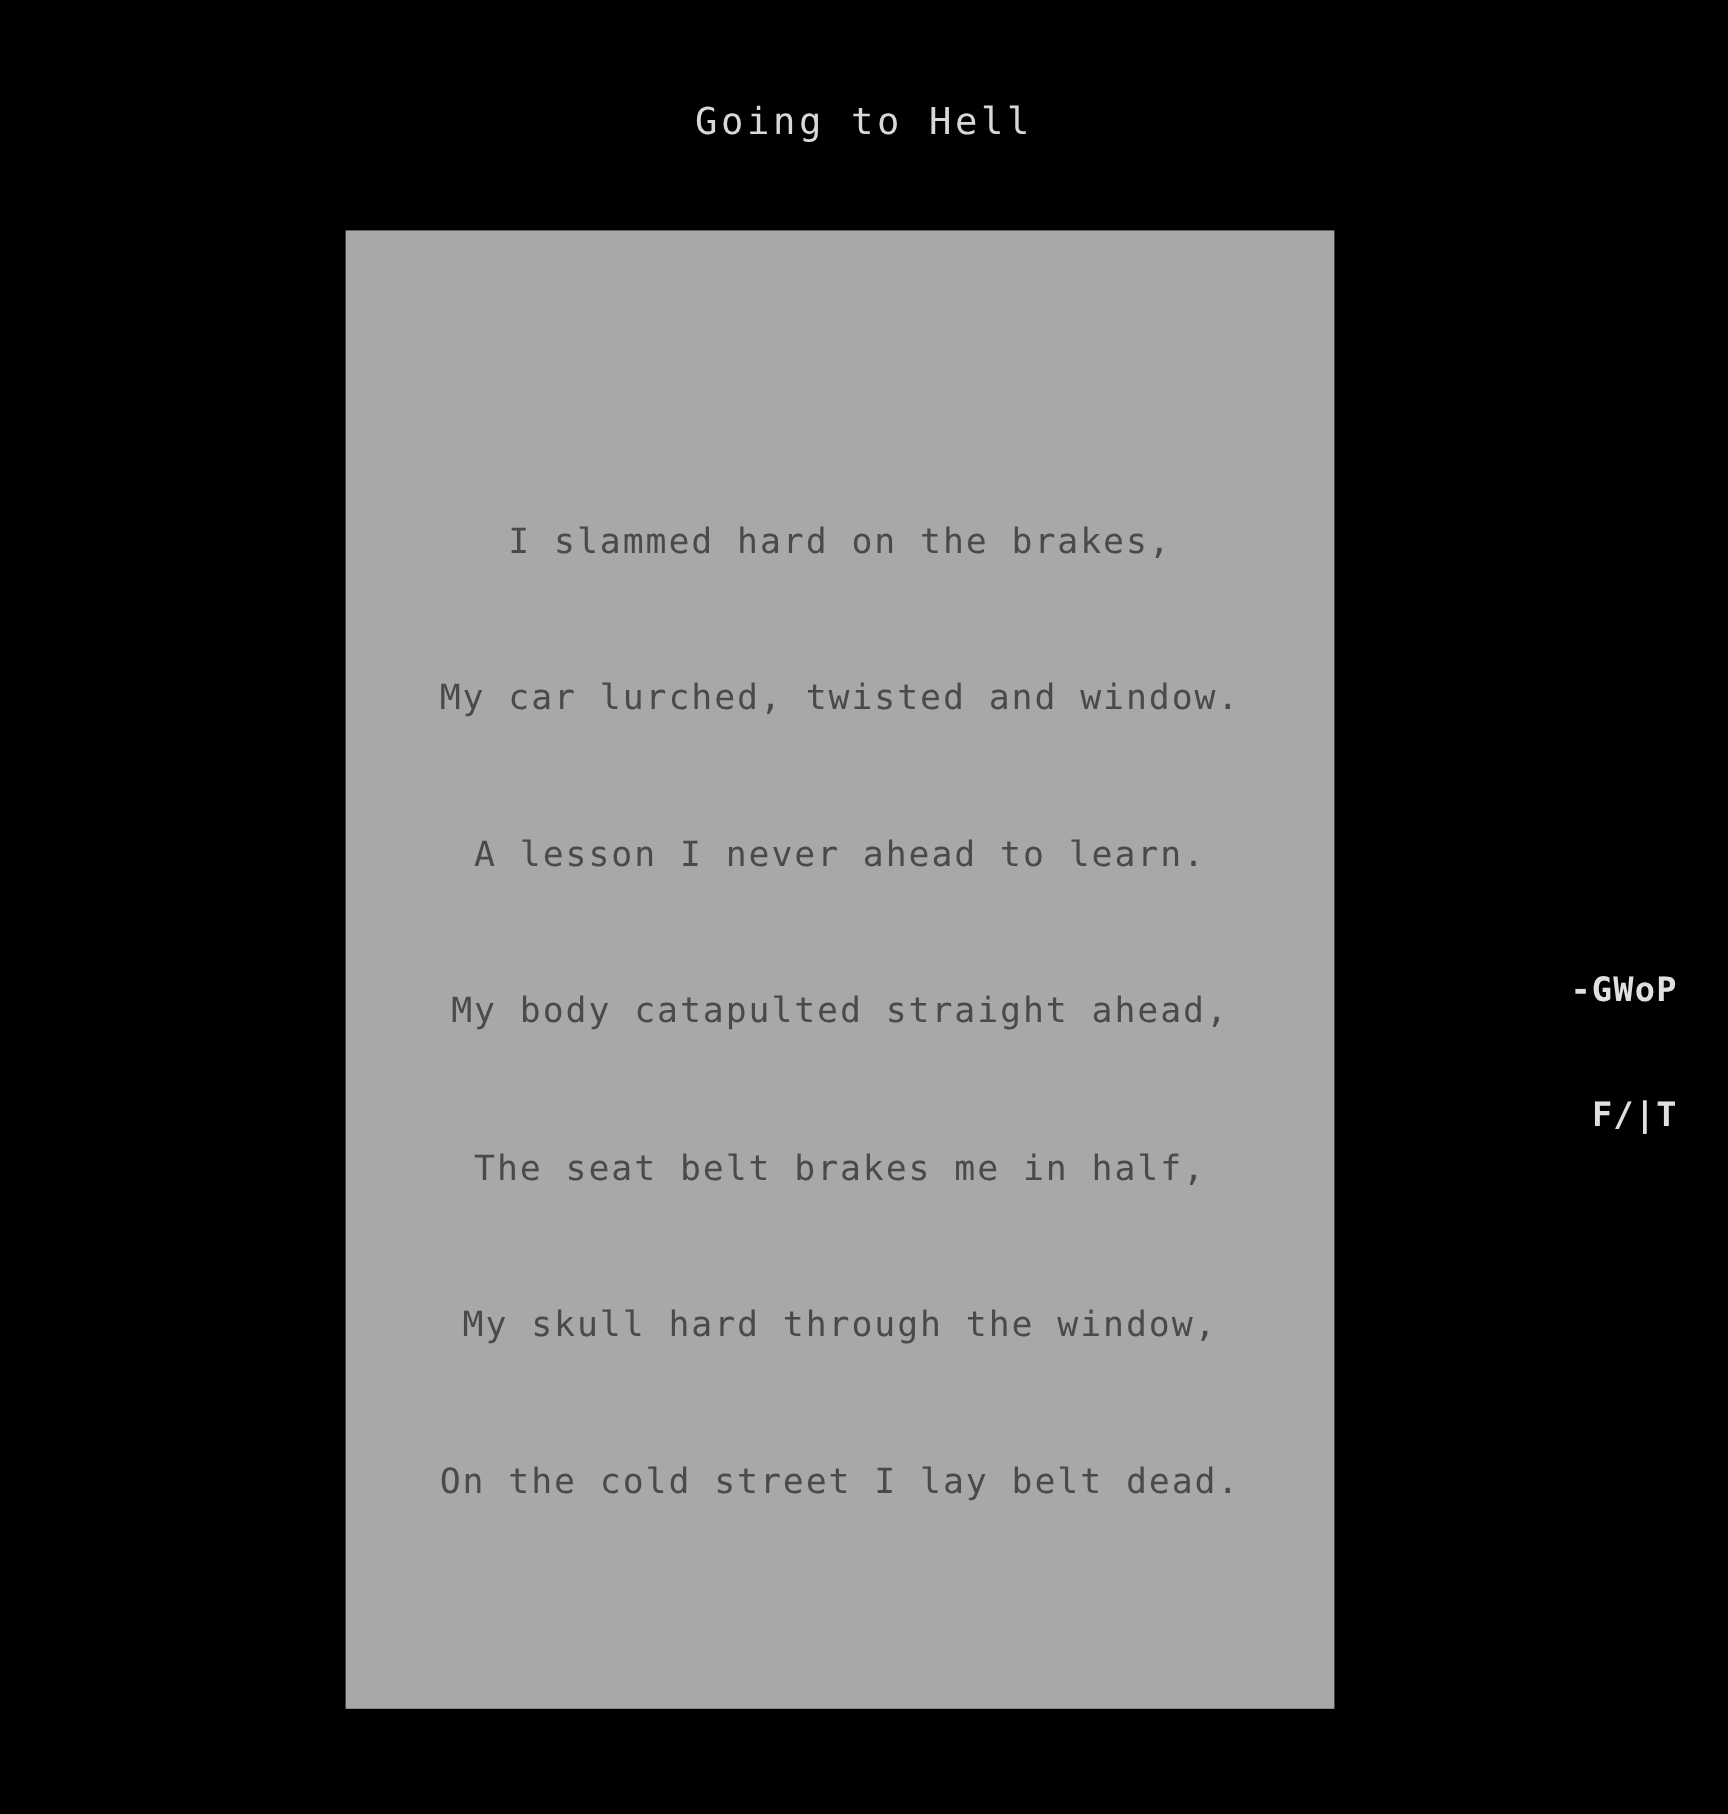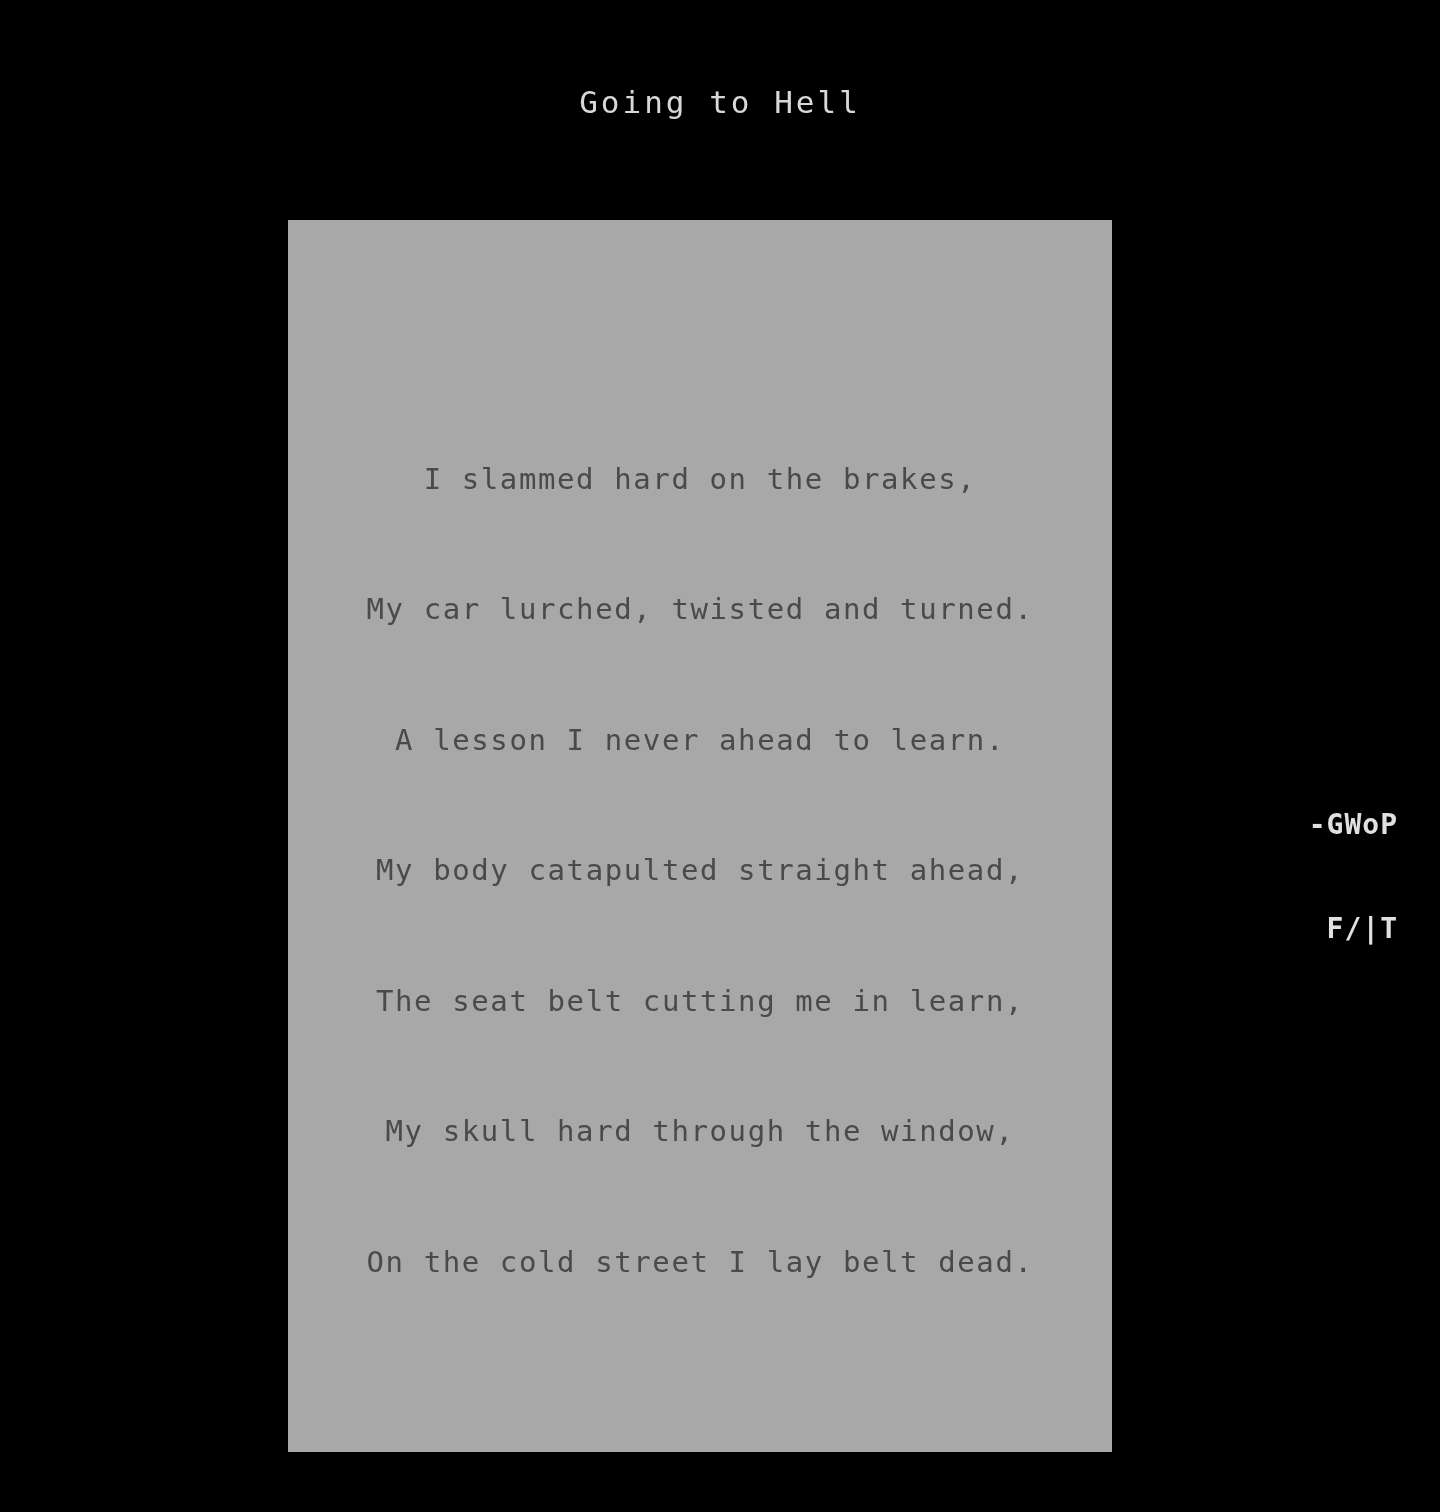--- a/index.html
+++ b/index.html
@@ -31,21 +31,20 @@
     font-family: "DejaVu Sans Mono", "Liberation Mono", monospace;
     white-space: pre;
   }
   .poem-panel {
     position: absolute;
     top: 192px;
     left: 288px;
     width: 824px;
     height: 1232px;
     background: #a8a8a8;
-    margin-top: 28px;
   }
   .poem-body {
     padding-top: 20px;
     text-align: center;
     color: #4a4a4a;
     font-size: 29px;
     line-height: 43.5px;
     letter-spacing: 1.6px;
     font-family: "DejaVu Sans Mono", "Liberation Mono", monospace;
     white-space: pre;
@@ -78,24 +77,24 @@
 
 <div class="page">
 
   <div class="title">Going to Hell</div>
 
   <div class="poem-panel">
     <div class="poem-body">
 
       <div class="stanza">
         <span class="line">I slammed hard on the brakes,</span>
-        <span class="line">My car lurched, twisted and turned.</span>
+        <span class="line">My car lurched, twisted and window.</span>
         <span class="line">A lesson I never ahead to learn.</span>
         <span class="line">My body catapulted straight ahead,</span>
-        <span class="line">The seat belt cutting me in learn,</span>
+        <span class="line">The seat belt brakes me in half,</span>
         <span class="line">My skull hard through the window,</span>
         <span class="line">On the cold street I lay belt dead.</span>
       </div>
 
       
 
       
 
     </div>
   </div>

